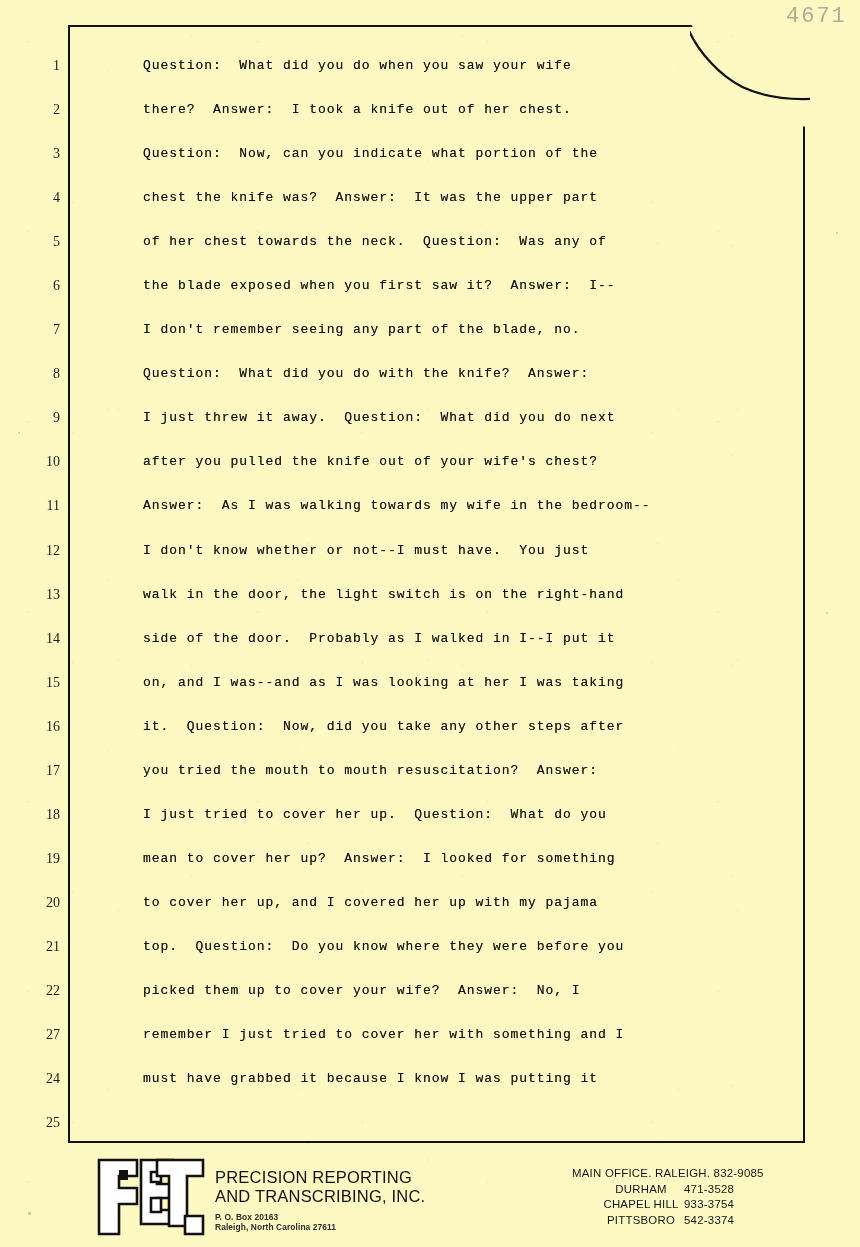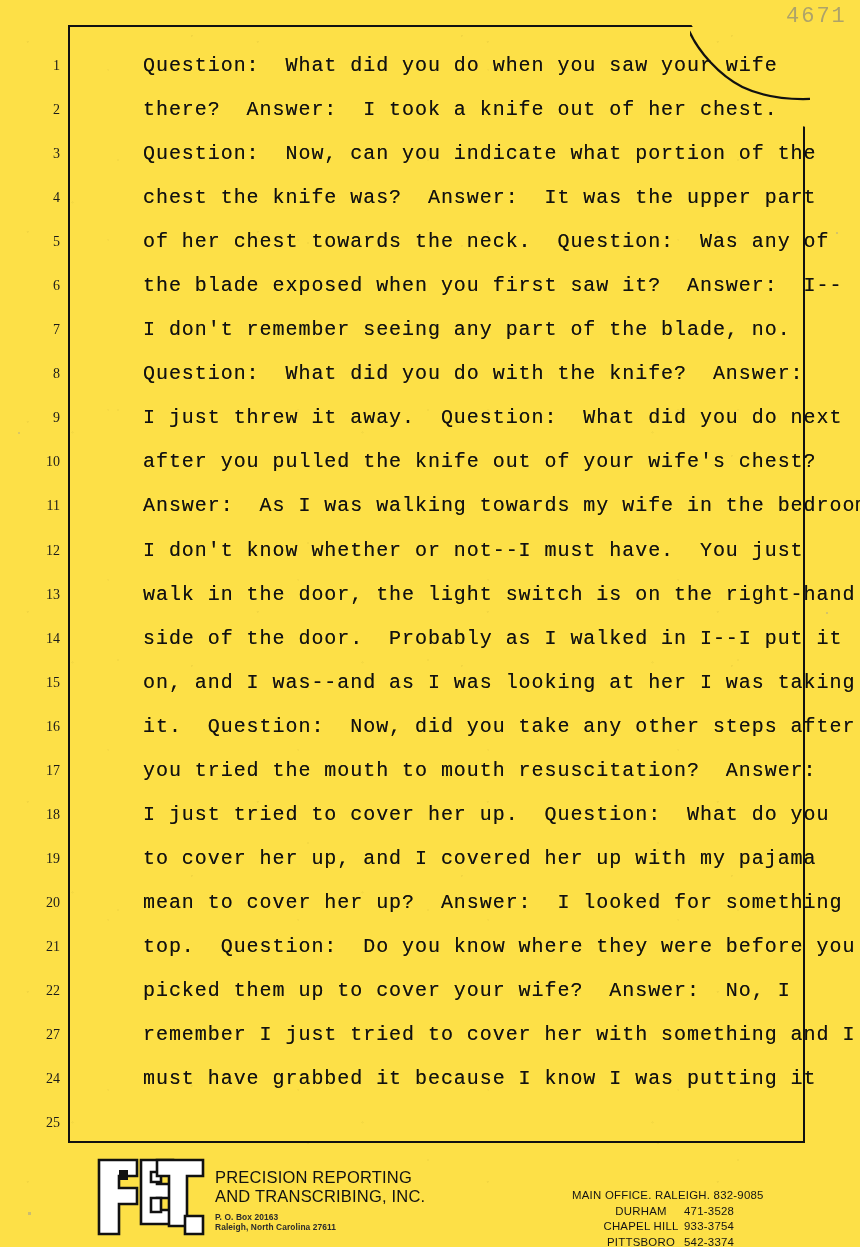--- a/index.html
+++ b/index.html
@@ -13,21 +13,21 @@
     height: 1247px;
     position: relative;
     font-family: "Liberation Sans", sans-serif;
     overflow: hidden;
   }
 
   
   #page {
     position: absolute;
     inset: 0;
-    background: #fde047;
+    background: #fef9c3;
   }
   #page::after {
     
     content: "";
     position: absolute;
     inset: 0;
     pointer-events: none;
     background-image:
       radial-gradient(circle at 12% 22%, rgba(0,0,0,.05) 0 1px, transparent 1.2px),
       radial-gradient(circle at 38% 64%, rgba(0,0,0,.04) 0 1px, transparent 1.2px),
@@ -117,21 +117,21 @@
     left: 143px;
     top: 44px;
     width: 700px;
     z-index: 5;
   }
   .transcript-line {
     height: 44.05px;
     line-height: 44.05px;
     white-space: pre;
     font-family: "Liberation Mono", monospace;
-    font-size: 20px;
+    font-size: 13px;
     letter-spacing: 0.95px;
     color: #111;
     text-shadow: 0 0 .55px rgba(0,0,0,.55);
   }
 
   
   #footer {
     position: absolute;
     left: 0;
     top: 1152px;
@@ -181,21 +181,20 @@
     left: 572px;
     top: 14px;
     font-family: "Liberation Sans", sans-serif;
     font-size: 11.4px;
     color: #141414;
     letter-spacing: .25px;
     line-height: 15.5px;
   }
   #main-office {
     white-space: nowrap;
-    margin-top: 22px;
   }
   .branch-row {
     display: flex;
     white-space: nowrap;
     padding-left: 26px;
   }
   .branch-city {
     display: inline-block;
     width: 86px;
     text-align: center;
@@ -264,22 +263,22 @@
     <div class="transcript-line">I just threw it away.  Question:  What did you do next</div>
     <div class="transcript-line">after you pulled the knife out of your wife's chest?</div>
     <div class="transcript-line">Answer:  As I was walking towards my wife in the bedroom--</div>
     <div class="transcript-line">I don't know whether or not--I must have.  You just</div>
     <div class="transcript-line">walk in the door, the light switch is on the right-hand</div>
     <div class="transcript-line">side of the door.  Probably as I walked in I--I put it</div>
     <div class="transcript-line">on, and I was--and as I was looking at her I was taking</div>
     <div class="transcript-line">it.  Question:  Now, did you take any other steps after</div>
     <div class="transcript-line">you tried the mouth to mouth resuscitation?  Answer:</div>
     <div class="transcript-line">I just tried to cover her up.  Question:  What do you</div>
+    <div class="transcript-line">mean to cover her up?  Answer:  I looked for something</div>
     <div class="transcript-line">to cover her up, and I covered her up with my pajama</div>
-    <div class="transcript-line">mean to cover her up?  Answer:  I looked for something</div>
     <div class="transcript-line">top.  Question:  Do you know where they were before you</div>
     <div class="transcript-line">picked them up to cover your wife?  Answer:  No, I</div>
     <div class="transcript-line">remember I just tried to cover her with something and I</div>
     <div class="transcript-line">must have grabbed it because I know I was putting it</div>
   </div>
 
   <div id="footer">
 
     <div id="footer-left">
 

